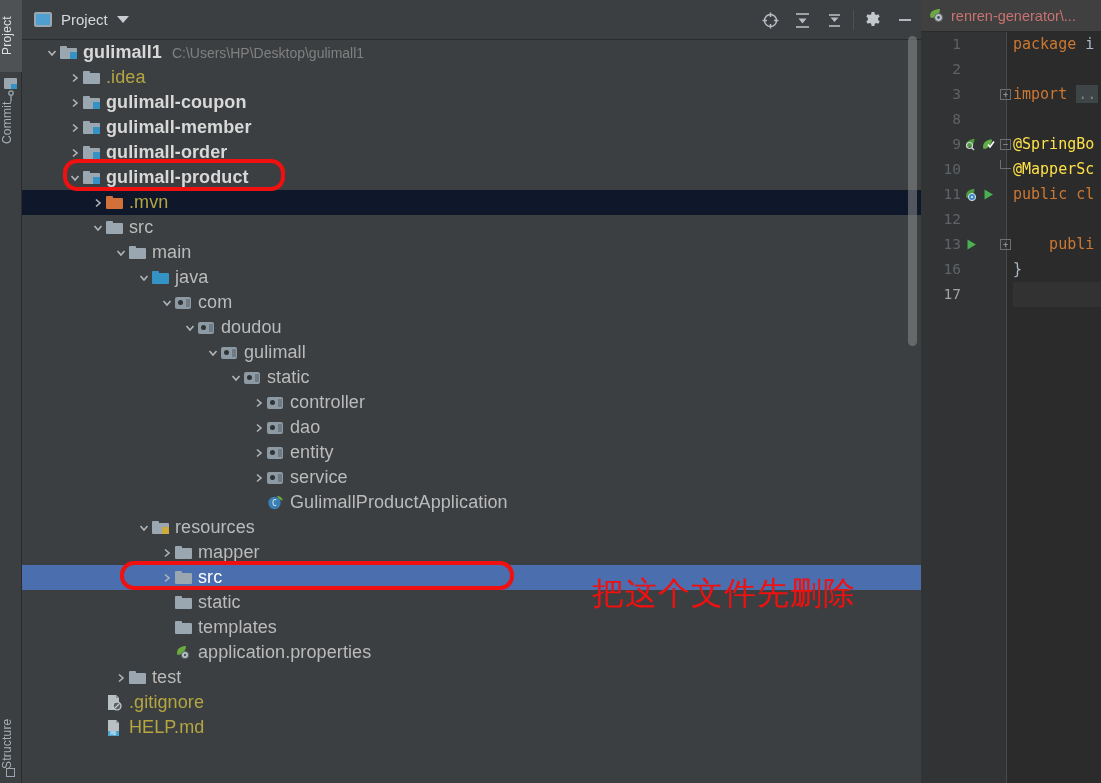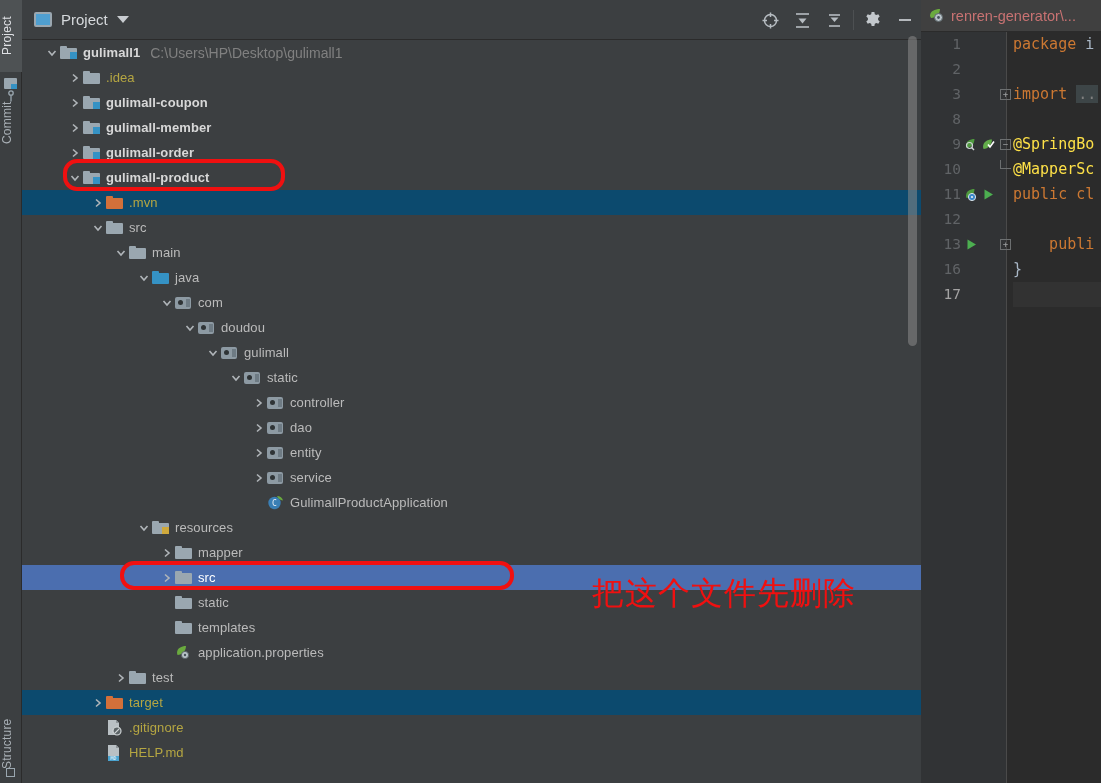--- a/index.html
+++ b/index.html
@@ -94,28 +94,28 @@
   .tree {
     position: absolute; top: 40px; left: 0; right: 0; bottom: 0;
     overflow: hidden;
   }
   .row {
     height: 25px; display: flex; align-items: center;
     position: relative; white-space: nowrap;
     font-size: 14.5px; color: #bbbbbb;
   }
   .row.selected { background: #4b6eaf; color: #ffffff; }
-  .row.excluded { background: #0c4a6e; }
+  .row.excluded { background: #0f172a; }
   .arrow {
     width: 16px; height: 25px; flex: 0 0 16px;
     display: flex; align-items: center; justify-content: center;
   }
   .arrow svg { display: block; }
   .ico { width: 17px; height: 17px; flex: 0 0 17px; margin-right: 6px; position: relative; }
-  .label { font-size: 13px; letter-spacing: .1px; }
+  .label { font-size: 18px; letter-spacing: .1px; }
   .label.bold { font-weight: bold; color: #d8d8d8; }
   .path { font-size: 14px; color: #808080; margin-left: 10px; }
   .c-yellow { color: #b5a642; }
   .c-default { color: #bbbbbb; }
   .c-white { color: #ffffff; }
 
   
   .f { position:absolute; left:0; top:2px; width:17px; height:13px; }
   .f .tab { position:absolute; left:0; top:0; width:7px; height:3px; border-radius:1px 1px 0 0;}
   .f .body { position:absolute; left:0; top:2px; width:17px; height:11px; border-radius:1px; }
@@ -593,34 +593,20 @@
               <polyline points="3,1.5 7,5 3,8.5" fill="none" stroke="#b0b5b9" stroke-width="1.6"></polyline>
             </svg>
           </span>
           <span class="ico">
             <span class="f gray">
               <span class="tab"></span>
               <span class="body"></span>
             </span>
           </span>
           <span class="label c-default">test</span>
-        </div>
-        <div class="row excluded" style="padding-left: 68px;">
-          <span class="arrow">
-            <svg width="10" height="10" viewBox="0 0 10 10">
-              <polyline points="3,1.5 7,5 3,8.5" fill="none" stroke="#b0b5b9" stroke-width="1.6"></polyline>
-            </svg>
-          </span>
-          <span class="ico">
-            <span class="f orange">
-              <span class="tab"></span>
-              <span class="body"></span>
-            </span>
-          </span>
-          <span class="label c-yellow">target</span>
         </div>
         <div class="row" style="padding-left: 68px;">
           <span class="arrow"></span>
           <span class="ico"><span><svg width="17" height="17" viewBox="0 0 17 17">
                 <path d="M2 1h8l3 3v12H2z" fill="#b9c0c4"></path>
                 <path d="M10 1l3 3h-3z" fill="#8e9599"></path>
                 <circle cx="11" cy="12" r="4" fill="#5b6366" stroke="#cfd4d6" stroke-width="1.2"></circle>
                 <line x1="8.4" y1="14.6" x2="13.6" y2="9.4" stroke="#cfd4d6" stroke-width="1.2"></line>
               </svg></span></span>
           <span class="label c-yellow">.gitignore</span>

